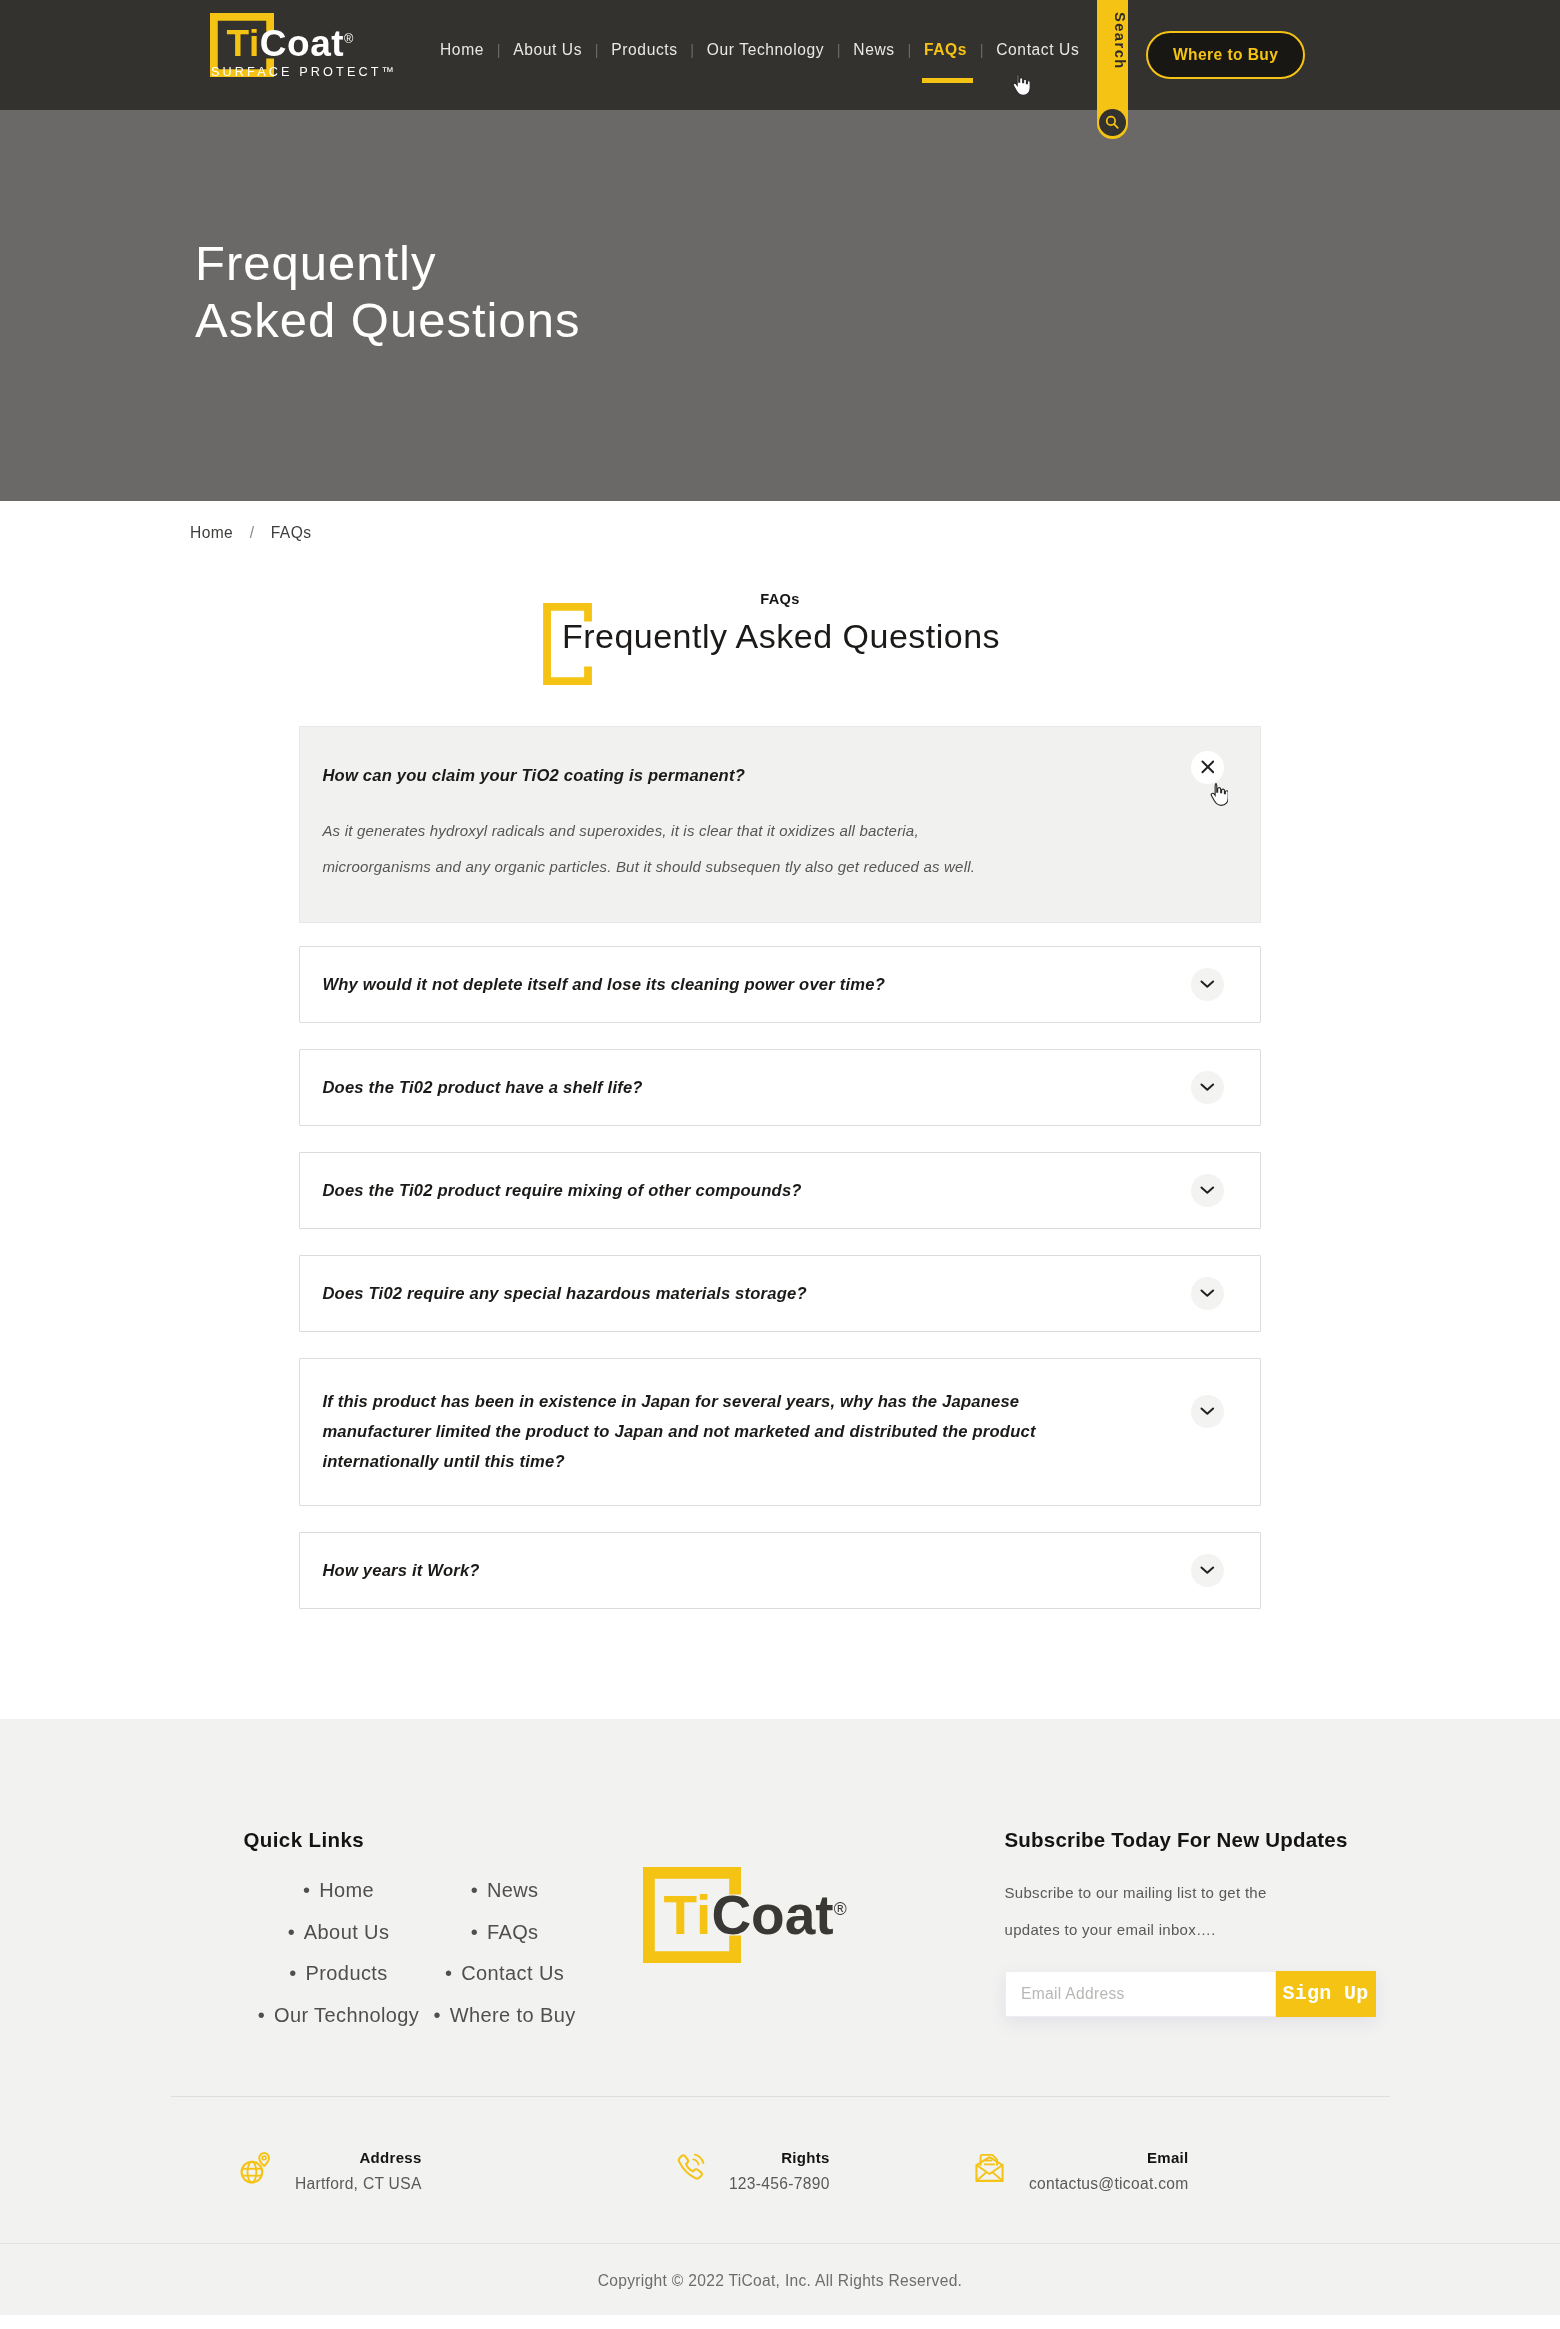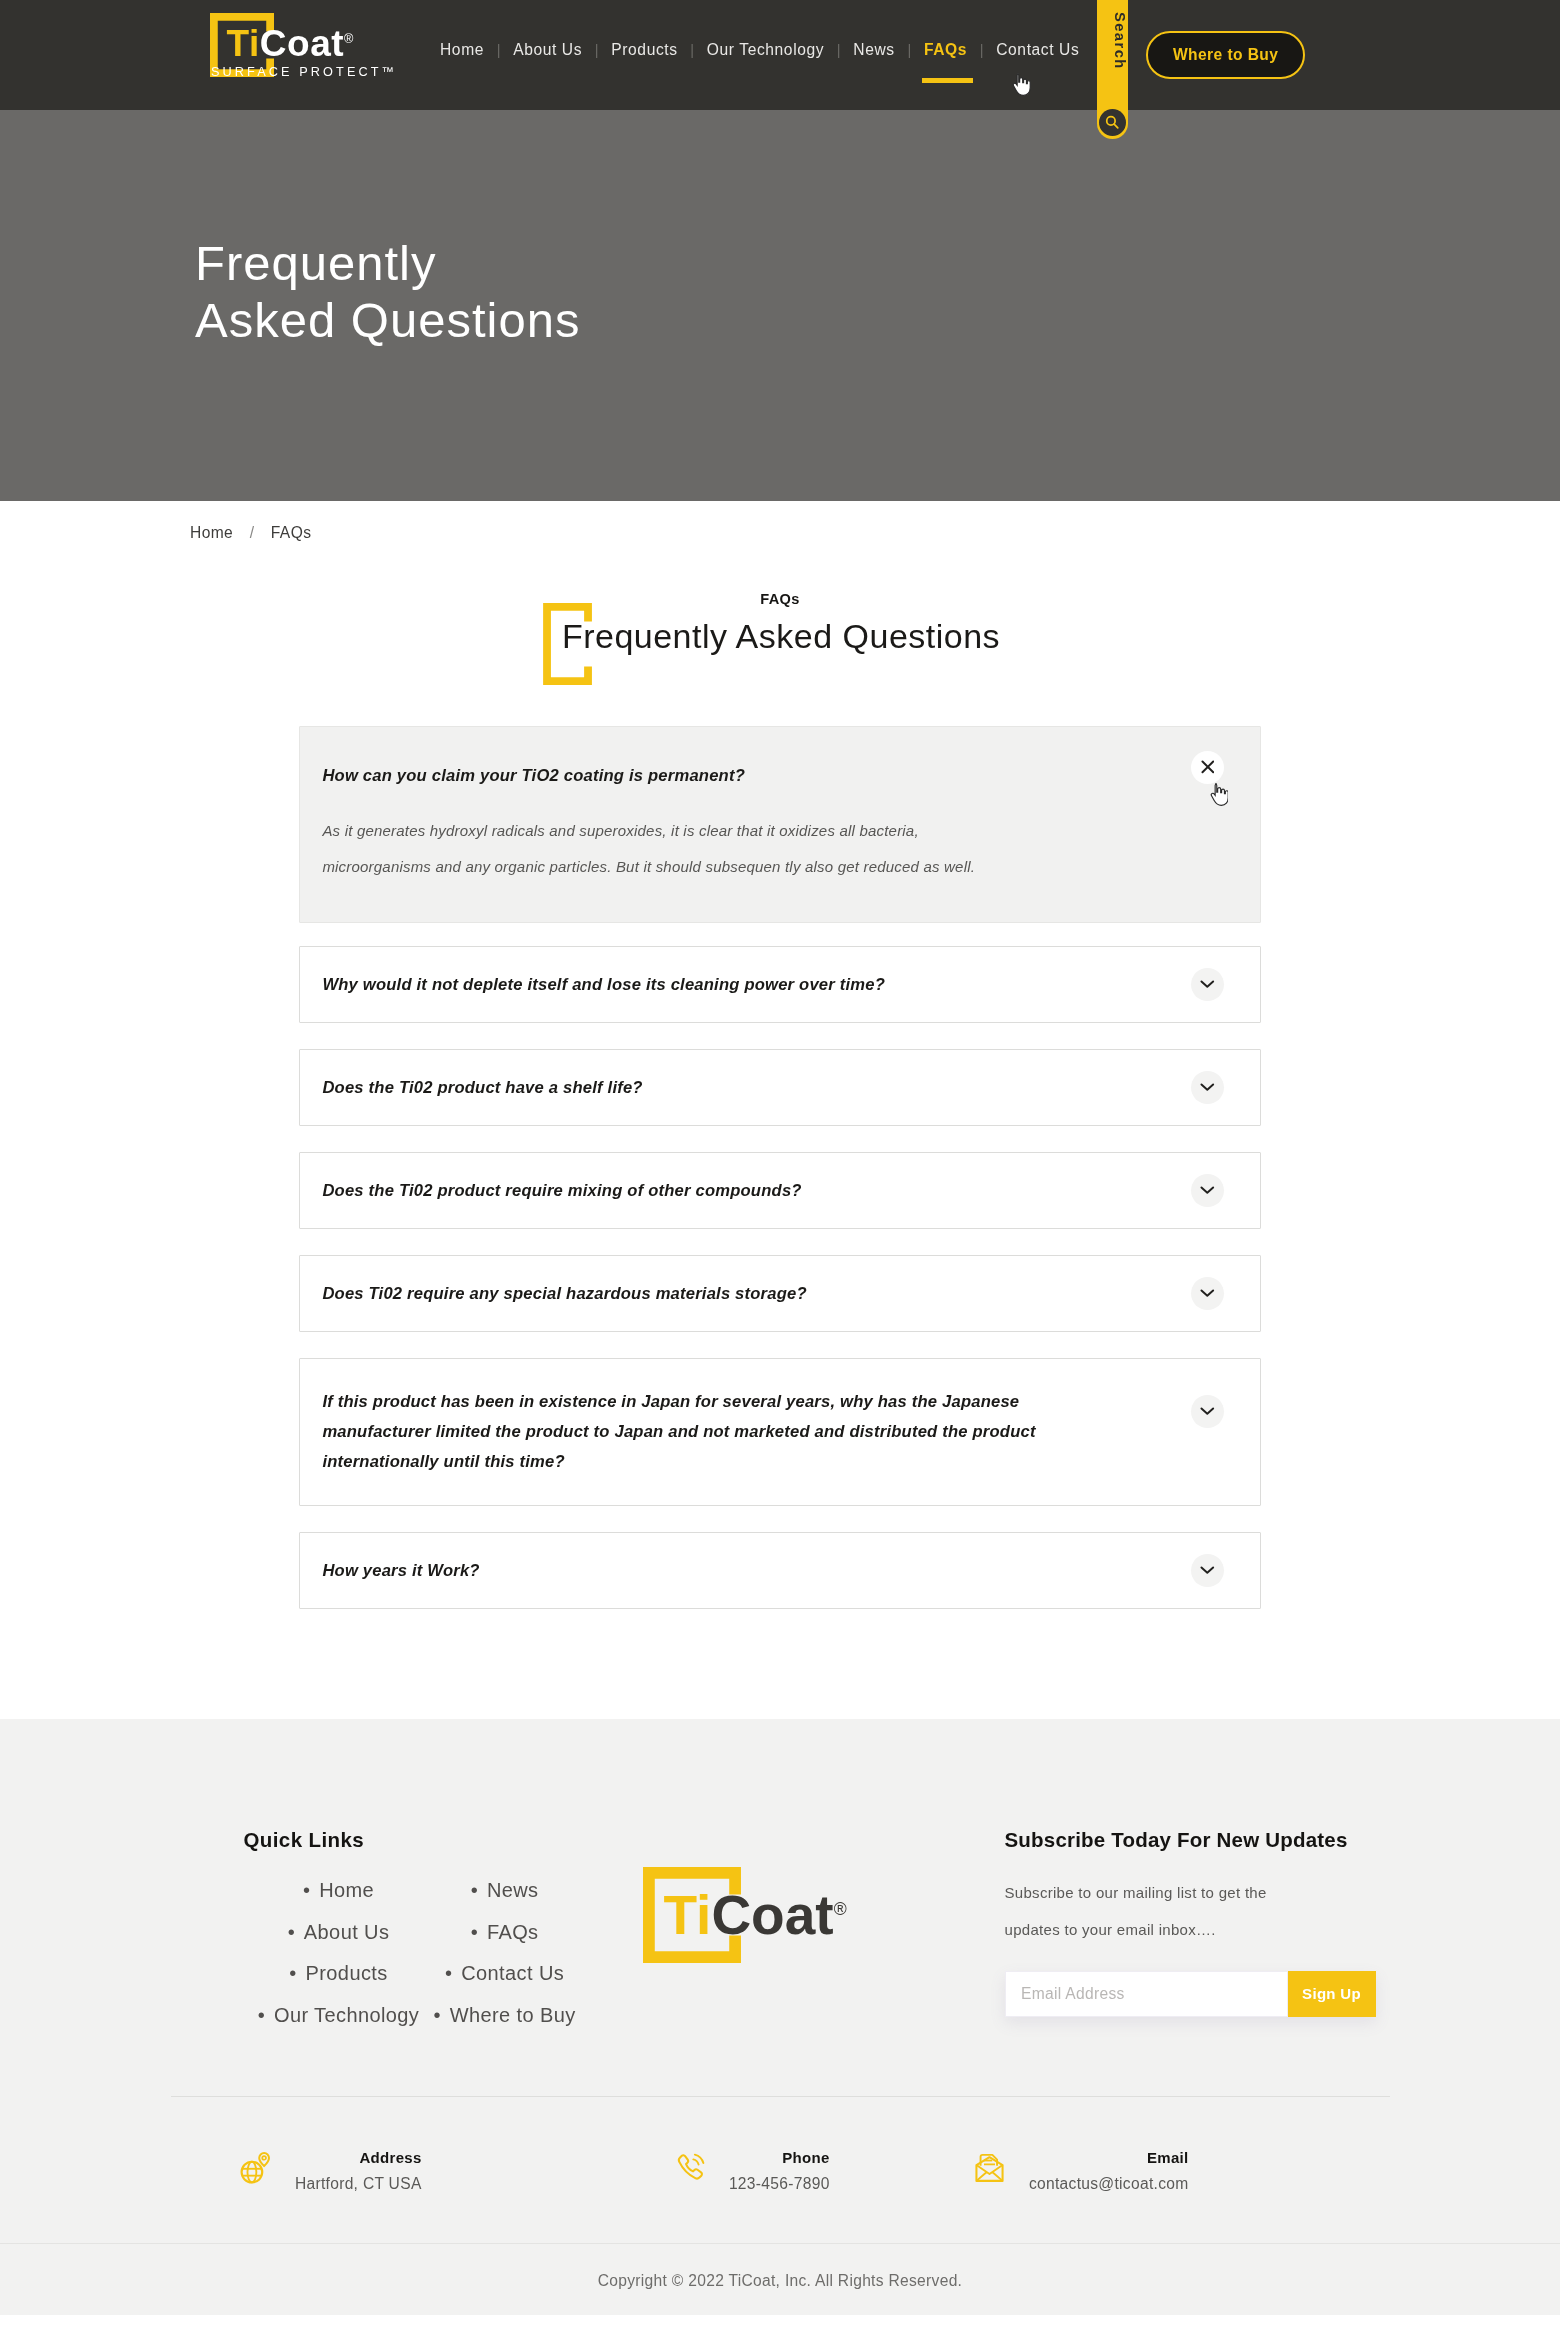--- a/index.html
+++ b/index.html
@@ -114,22 +114,22 @@
   .sub-title { font-size:20.5px; font-weight:700; color:#151412; letter-spacing:0.2px; }
   .sub-body { margin-top:21.5px; font-size:15px; color:#5a5957; letter-spacing:0.3px; }
   .sub-body span { display:block; line-height:37px; }
   .sub-form { margin-top:23.4px; display:flex; width:371px; height:46px; box-shadow:0 5.9px 15.6px rgba(120,110,160,0.12); }
   .sub-input {
     flex:1; border:1px solid #efedf3; background:#ffffff; padding:0 15.6px;
     font-size:15.6px; color:#3a3937; font-family:"Liberation Sans", sans-serif; letter-spacing:0.3px; outline:none;
   }
   .sub-input::placeholder { color:#b9b7b5; }
   .sub-btn {
-    width:88px; border:none; background:#f5c313; color:#ffffff; font-size:15px; font-weight:700;
-    font-family:Liberation Sans, sans-serif; letter-spacing:0.3px; cursor:pointer;
+    width:100px; border:none; background:#f5c313; color:#ffffff; font-size:20px; font-weight:700;
+    font-family:Liberation Mono, monospace; letter-spacing:0.3px; cursor:pointer;
   }
 
   .footer-divider { border-top:1px solid #dededc; margin-top:51px; }
   .contact-row { position:relative; height:146px; }
   .contact-block { position:absolute; top:52px; display:flex;text-align:right; }
   .contact-block .c-icon { width:33px; margin-right:23.4px; padding-top:2px; }
   .c-label { font-size:15px; font-weight:700; color:#151412; letter-spacing:0.3px; }
   .c-value { margin-top:8.8px; font-size:15.6px; color:#5a5957; letter-spacing:0.3px; }
   #contact-address { left:68px; }
   #contact-phone { left:502px; }
@@ -353,21 +353,21 @@
 
       <div class="contact-block" id="contact-phone">
         <div class="c-icon">
           <svg width="33" height="35" viewBox="0 0 24 24">
             <path d="M4.6 7.2 C4 6.1 4.2 5 5 4.2 l1.4-1.4 c.7-.7 1.8-.6 2.4.2 l1.9 2.6 c.5.7.4 1.6-.2 2.2 l-1 1 c.9 2.2 2.9 4.3 5.1 5.3 l1-1 c.6-.6 1.5-.7 2.2-.2 l2.6 1.9 c.8.6.9 1.7.2 2.4 l-1.4 1.4 c-.8.8-2 1-3 .4 C11.5 16.7 7 12.2 4.6 7.2z" fill="none" stroke="#f5c313" stroke-width="1.5" stroke-linejoin="round"></path>
             <path d="M14.8 5.4 a5.3 5.3 0 0 1 3.8 3.7" fill="none" stroke="#f5c313" stroke-width="1.4" stroke-linecap="round"></path>
             <path d="M15.9 1.9 a8.9 8.9 0 0 1 6.2 6.1" fill="none" stroke="#f5c313" stroke-width="1.4" stroke-linecap="round"></path>
           </svg>
         </div>
         <div>
-          <div class="c-label">Phone</div>
+          <div class="c-label">Rights</div>
           <div class="c-value">123-456-7890</div>
         </div>
       </div>
 
       <div class="contact-block" id="contact-email">
         <div class="c-icon">
           <svg width="33" height="35" viewBox="0 0 24 24">
             <path d="M5.5 10 V3.5 c0-.8.6-1.4 1.4-1.4 h7.2 l3.4 3.4 V10" fill="none" stroke="#f5c313" stroke-width="1.4" stroke-linejoin="round"></path>
             <path d="M2.5 9.5 L12 3.8 L21.5 9.5 V21 H2.5 Z" fill="none" stroke="#f5c313" stroke-width="1.5" stroke-linejoin="round"></path>
             <path d="M2.5 21 L10 14.5 M21.5 21 L14 14.5 M2.5 9.5 L12 16 L21.5 9.5" fill="none" stroke="#f5c313" stroke-width="1.4" stroke-linejoin="round"></path>

